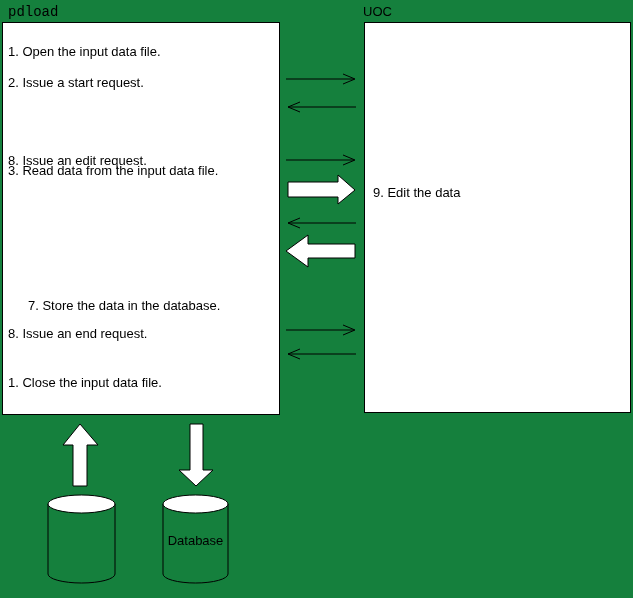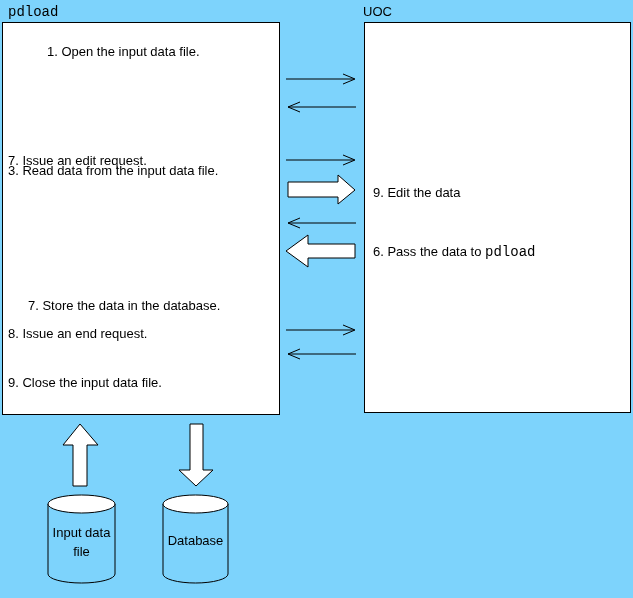--- a/index.html
+++ b/index.html
@@ -1,20 +1,20 @@
 <!DOCTYPE html>
 <html><head>
 <meta charset="utf-8">
 <style>
   html, body { margin: 0; padding: 0; background: #ffffff; }
   .canvas {
     position: relative;
     width: 633px;
     height: 598px;
-    background: #7dd3fc;
+    background: #15803d;
     font-family: "Liberation Sans", "DejaVu Sans", sans-serif;
     font-size: 13px;
     color: #000000;
     overflow: hidden;
   }
   .mono { font-family: "Liberation Mono", "DejaVu Sans Mono", monospace; }
   .panel-title {
     position: absolute;
     white-space: nowrap;
   }
@@ -26,21 +26,21 @@
     background: #ffffff;
     box-sizing: border-box;
   }
   #left-box { left: 2px; top: 22px; width: 278px; height: 393px; }
   #right-box { left: 364px; top: 22px; width: 267px; height: 391px; }
   .step {
     position: absolute;
     white-space: nowrap;
     line-height: 13px;
   }
-  #step-1 { left: 8px; top: 45px; margin-left: 39px; }
+  #step-1 { left: 8px; top: 45px; }
   #step-2 { left: 8px; top: 76px; }
   #step-3 { left: 8px; top: 140px; margin-top: 24px; }
   #step-4 { left: 8px; top: 154px; }
   #step-7 { left: 8px; top: 299px; margin-left: 20px; }
   #step-8 { left: 8px; top: 327px; text-align: right; }
   #step-9 { left: 8px; top: 376px; }
   #step-5 { left: 373px; top: 186px; }
   #step-6 { left: 373px; top: 245px; }
   #step-6 .mono { font-size: 14px; }
   #diagram-svg {
@@ -61,28 +61,28 @@
 
 <div class="canvas">
 
   <div id="pdload-title" class="panel-title">pdload</div>
   <div id="uoc-title" class="panel-title">UOC</div>
 
   <div id="left-box" class="proc-box"></div>
   <div id="right-box" class="proc-box"></div>
 
   <div id="step-1" class="step">1. Open the input data file.</div>
+  <div id="step-2" class="step">2. Issue a start request.</div>
   <div id="step-3" class="step">3. Read data from the input data file.</div>
-  <div id="step-4" class="step">7. Issue an edit request.</div>
+  <div id="step-4" class="step">8. Issue an edit request.</div>
   <div id="step-7" class="step">7. Store the data in the database.</div>
   <div id="step-8" class="step">8. Issue an end request.</div>
-  <div id="step-9" class="step">9. Close the input data file.</div>
+  <div id="step-9" class="step">1. Close the input data file.</div>
 
   <div id="step-5" class="step">9. Edit the data</div>
-  <div id="step-6" class="step"><span>6. Pass the data to </span><span class="mono">pdload</span></div>
 
   <svg id="diagram-svg" viewBox="0 0 633 598" xmlns="http://www.w3.org/2000/svg" fill="none" stroke="#000000" stroke-width="1">
 
     <g>
       <line x1="286" y1="79" x2="354" y2="79"></line>
       <polyline points="343,74 355,79 343,84"></polyline>
     </g>
 
     <g>
       <line x1="288" y1="107" x2="356" y2="107"></line>
@@ -121,19 +121,15 @@
       <path d="M48,504 V574 A33.5,9 0 0 0 115,574 V504"></path>
       <ellipse cx="81.5" cy="504" rx="33.5" ry="9" fill="#ffffff"></ellipse>
     </g>
 
     <g>
       <path d="M163,504 V574 A32.5,9 0 0 0 228,574 V504"></path>
       <ellipse cx="195.5" cy="504" rx="32.5" ry="9" fill="#ffffff"></ellipse>
     </g>
   </svg>
 
-  <div id="input-file-label" class="cyl-label">
-    <span style="display:block">Input data</span>
-    <span style="display:block">file</span>
-  </div>
   <div id="database-label" class="cyl-label">Database</div>
 
 </div>
 
 </body></html>

